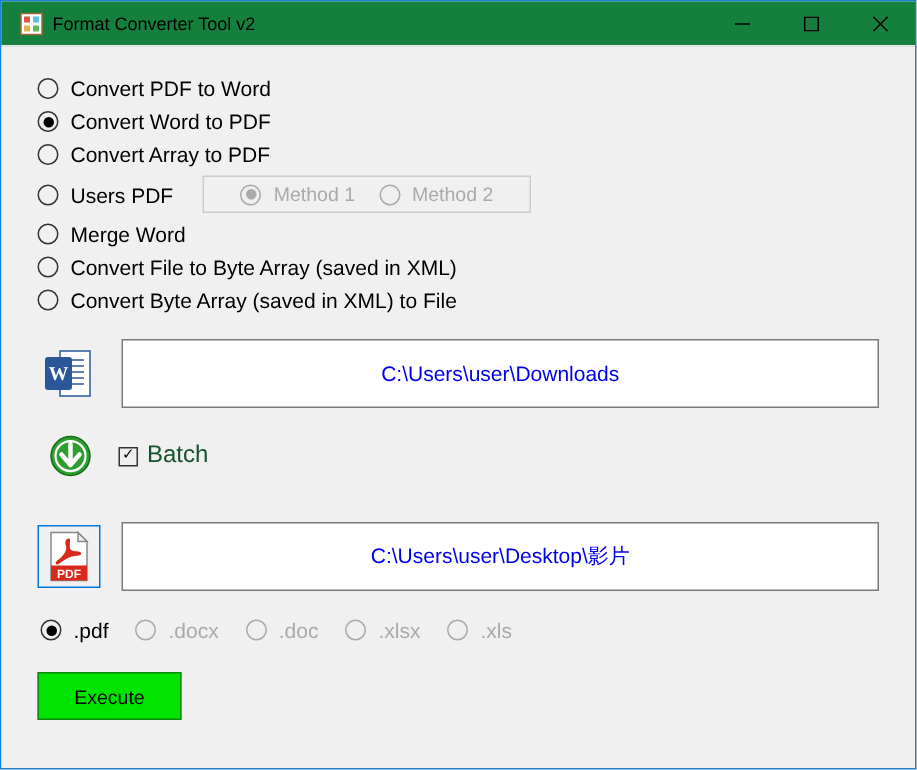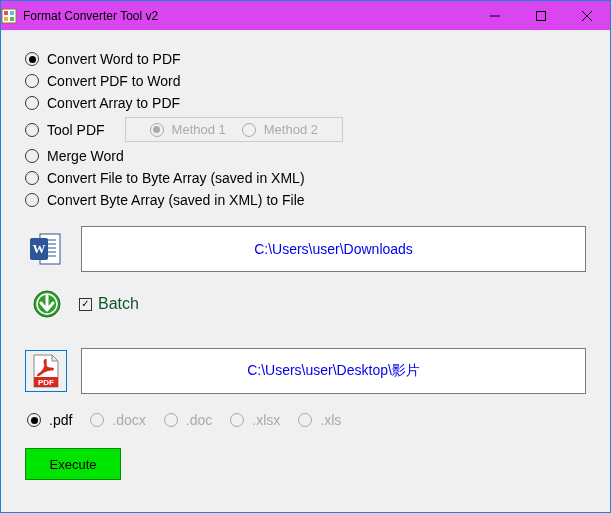--- a/index.html
+++ b/index.html
@@ -16,25 +16,25 @@
   .window {
     width: 611px;
     height: 513px;
     background: #fff;
     border: 1px solid #1883d7;
     display: flex;
     flex-direction: column;
   }
   .titlebar {
     height: 30px;
-    background: #d946ef;
+    background: #15803d;
     border-bottom: 1px solid #e8e8e8;
     display: flex;
     align-items: center;
-    padding-left: 0;
+    padding-left: 12px;
   }
   .title-icon {
     width: 16px; height: 16px;
     margin-right: 6px;
     display: inline-flex;
   }
   .title-text {
     font-size: 12px;
     flex: 1;
   }
@@ -202,34 +202,34 @@
             <line x1="0" y1="0" x2="10" y2="10" stroke="#000" stroke-width="1"></line>
             <line x1="10" y1="0" x2="0" y2="10" stroke="#000" stroke-width="1"></line>
           </svg>
       </div>
     </div>
   </div>
 
   <div class="content">
 
     <div class="radio-row">
+      <span class="radio"></span>
+      <span class="radio-label">Convert PDF to Word</span>
+    </div>
+    <div class="radio-row">
       <span class="radio selected"></span>
       <span class="radio-label">Convert Word to PDF</span>
     </div>
     <div class="radio-row">
       <span class="radio"></span>
-      <span class="radio-label">Convert PDF to Word</span>
-    </div>
-    <div class="radio-row">
-      <span class="radio"></span>
       <span class="radio-label">Convert Array to PDF</span>
     </div>
     <div class="radio-row">
       <span class="radio"></span>
-      <span class="radio-label">Tool PDF</span>
+      <span class="radio-label">Users PDF</span>
       <span class="method-box">
         <span style="display:flex;align-items:center;">
           <span class="radio disabled selected"></span>
           <span class="radio-label">Method 1</span>
         </span>
         <span style="display:flex;align-items:center;">
           <span class="radio disabled"></span>
           <span class="radio-label">Method 2</span>
         </span>
       </span>

